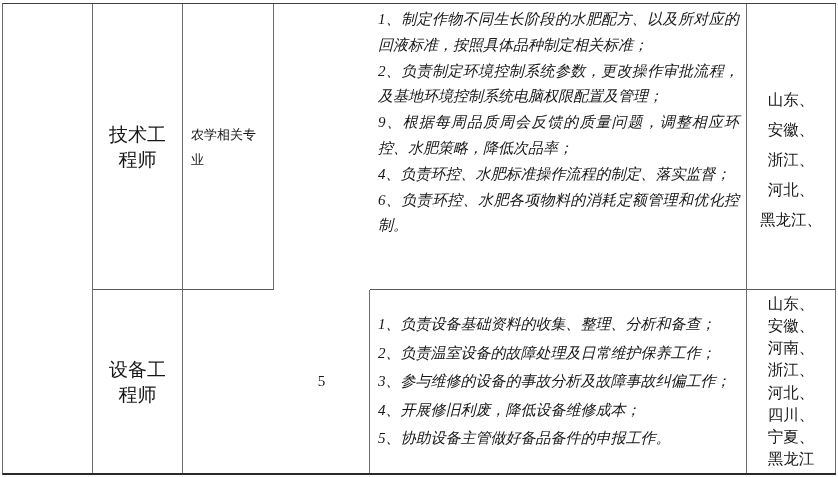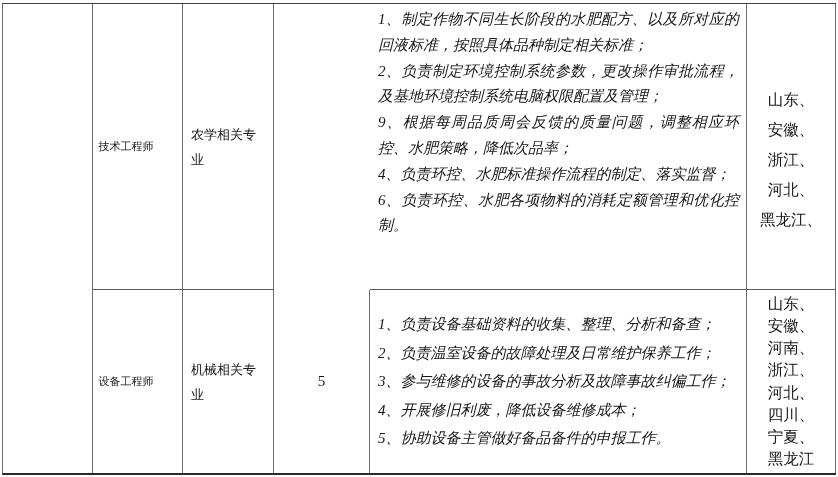--- a/index.html
+++ b/index.html
@@ -44,22 +44,23 @@
     grid-column: 1;
     grid-row: 1 / 3;
     border-bottom: none;
   }
 
   
   .c-job {
     grid-column: 2;
     display: flex;
     align-items: center;
+    justify-content: center;
     text-align: center;
-    font-size: 11px;
+    font-size: 19px;
     line-height: 25px;
   }
   .c-job .wrapbox { display: inline-block; width: 66px; }
 
   
   .c-major {
     grid-column: 3;
     display: flex;
     align-items: center;
     font-size: 13px;
@@ -139,23 +140,20 @@
         <div class="loc">山东、</div>
         <div class="loc">安徽、</div>
         <div class="loc">浙江、</div>
         <div class="loc">河北、</div>
         <div class="loc">黑龙江、</div>
       </div>
 
     <div class="cell c-job r2">
       <span class="wrapbox">设备工程师</span>
     </div>
-    <div class="cell c-major r2">
-      <span class="wrapbox">机械相关专业</span>
-    </div>
     <div class="cell c-count r2">
       <span>5</span>
     </div>
     <div class="cell c-duties r2">
         <div class="duty">1、负责设备基础资料的收集、整理、分析和备查；</div>
         <div class="duty">2、负责温室设备的故障处理及日常维护保养工作；</div>
         <div class="duty">3、参与维修的设备的事故分析及故障事故纠偏工作；</div>
         <div class="duty">4、开展修旧利废，降低设备维修成本；</div>
         <div class="duty">5、协助设备主管做好备品备件的申报工作。</div>
       </div>

